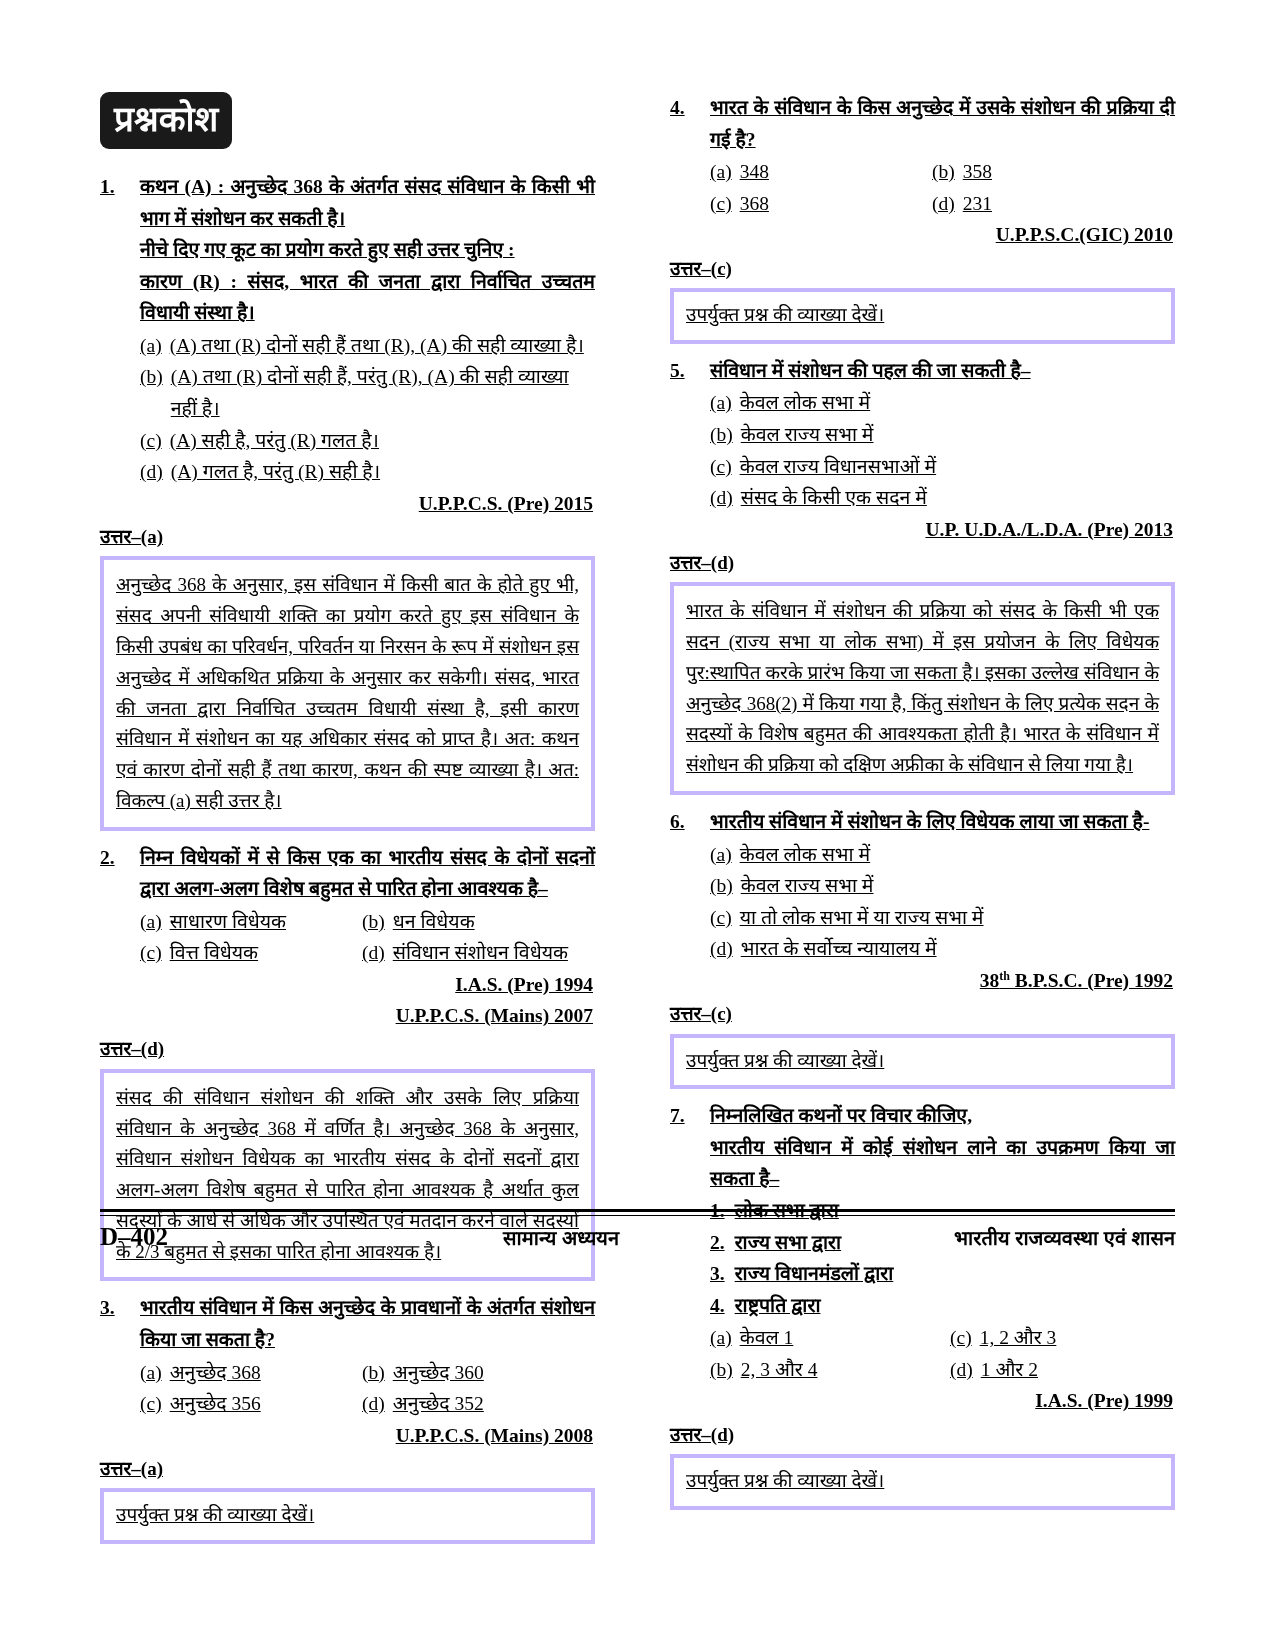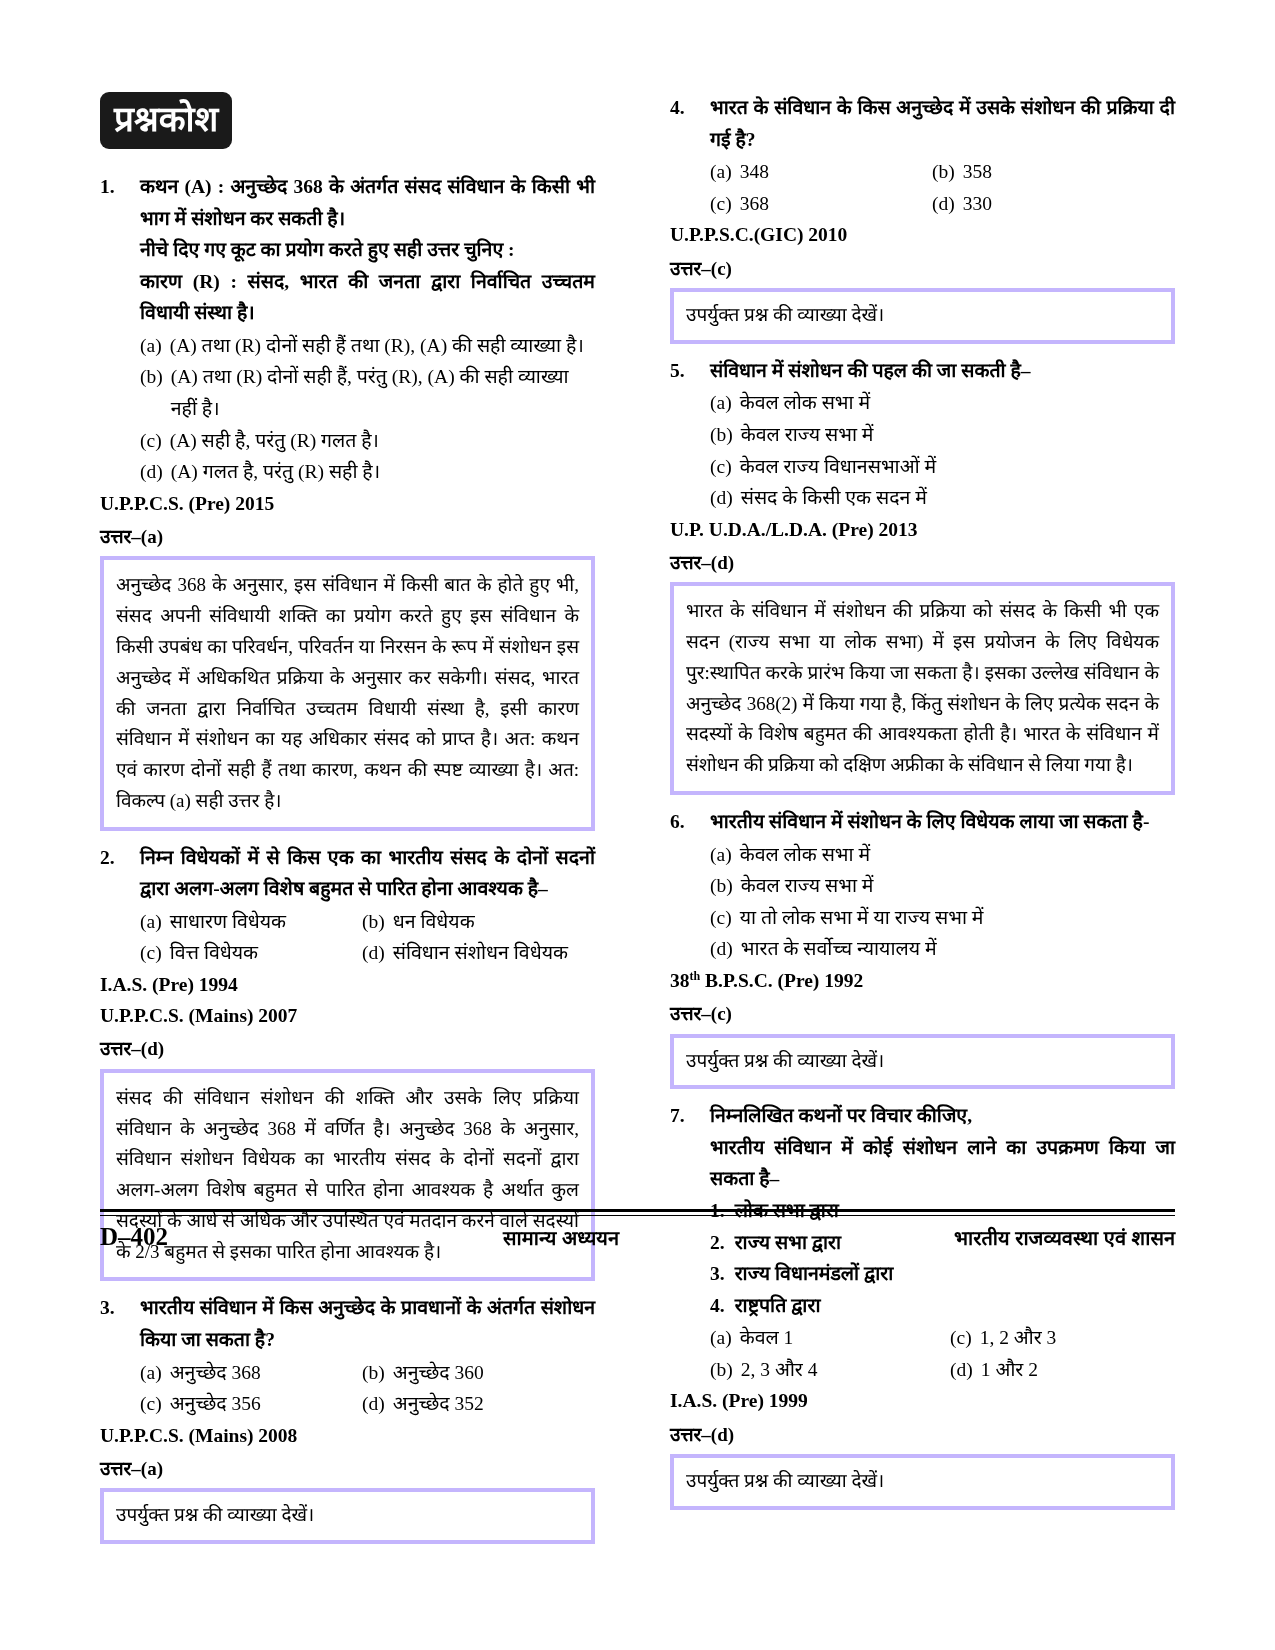--- a/index.html
+++ b/index.html
@@ -15,20 +15,21 @@
     position: relative;
     overflow: hidden;
   }
   .page {
     position: absolute;
     left: 0; top: 0;
     width: 1275px;
     height: 1324px;
     box-sizing: border-box;
     padding: 92px 108px 0 100px;
+    text-decoration: underline;
   }
   .columns {
     display: flex;
     gap: 0;
     width: 1075px;
   }
   .col {
     width: 505px;
     box-sizing: border-box;
   }
@@ -99,21 +100,21 @@
   .stmt {
     font-size: 19.5px;
     line-height: 1.62;
     font-weight: bold;
     display: flex;
   }
   .stmt .snum { flex: 0 0 auto; margin-right: 10px; }
 
   
   .source {
-    text-align: left;
+    text-align: right;
     font-weight: bold;
     font-size: 19.5px;
     line-height: 1.6;
     font-family: "Liberation Serif", serif;
     padding-right: 2px;
   }
   .source sup { font-size: 12px; vertical-align: super; }
 
   
   .ans {
@@ -313,21 +314,21 @@
               <span class="val">358</span>
             </div>
           </div>
           <div class="optrow">
             <div class="opt opt-half">
               <span class="lab">(c)</span>
               <span class="val">368</span>
             </div>
             <div class="opt opt-half">
               <span class="lab">(d)</span>
-              <span class="val">330</span>
+              <span class="val">231</span>
             </div>
           </div>
         </div>
         <div class="source">U.P.P.S.C.(GIC) 2010</div>
         <div class="ans">उत्तर–(c)</div>
         <div class="expl short">
           <p>उपर्युक्त प्रश्न की व्याख्या देखें।</p>
         </div>
       </div>
 

